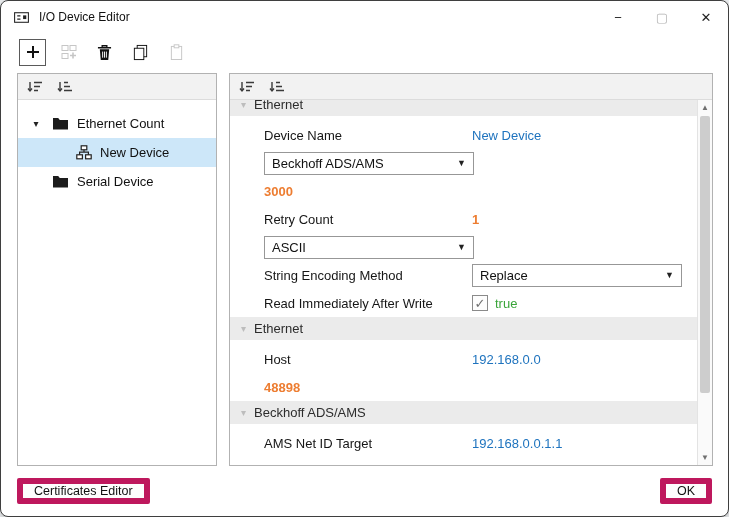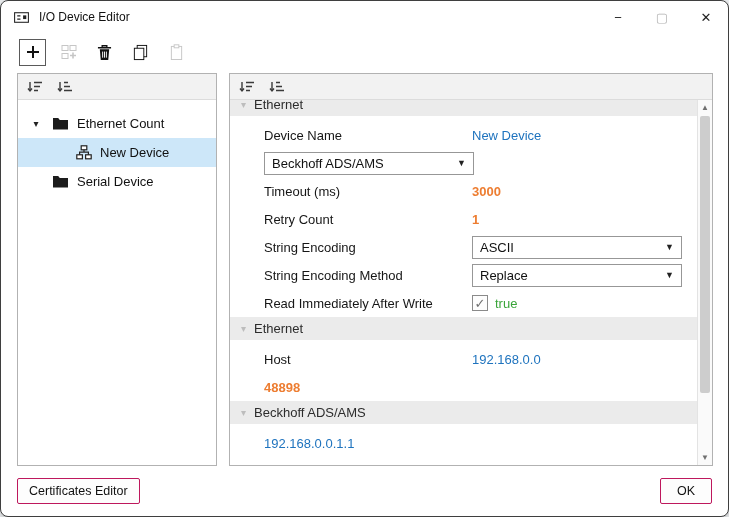--- a/index.html
+++ b/index.html
@@ -53,21 +53,21 @@
   .checkbox { width:16px; height:16px; border:1px solid #8a8a8a; background:#fdfdfd; display:inline-flex; align-items:center; justify-content:center; margin-right:7px; }
   .checkbox .check { color:#6f6f6f; font-size:13px; line-height:1; }
   .cb-wrap { display:flex; align-items:center; }
   
   .scrollbar { width:15px; flex:0 0 auto; background:#fafafa; border-left:1px solid #e3e3e3; position:relative; }
   .sb-arrow { height:15px; display:flex; align-items:center; justify-content:center; font-size:8px; color:#707070; }
   .sb-arrow.down { position:absolute; bottom:0; left:0; right:0; }
   .sb-thumb { position:absolute; left:2px; right:2px; top:16px; height:76%; background:#cdcdcd; border-radius:2px; }
   
   .footer { height:44px; flex:0 0 auto; display:flex; align-items:center; justify-content:space-between; padding:0 16px 6px 16px; }
-  .btn { height:26px; border:1px solid #be185d; background:#fdfdfd; border-radius:2px; font-size:12.5px; color:#111; font-family:"Liberation Sans",sans-serif; display:flex; align-items:center; justify-content:center; }
+  .btn { height:26px; border:6px solid #be185d; background:#fdfdfd; border-radius:2px; font-size:12.5px; color:#111; font-family:"Liberation Sans",sans-serif; display:flex; align-items:center; justify-content:center; }
   .btn.certs { padding:0 11px; }
   .btn.ok { width:52px; }
   svg { display:block; }
 </style>
 </head>
 <body>
 
 <div class="window">
 
   <div class="titlebar">
@@ -217,31 +217,29 @@
           </div>
 
           <div class="prop-row">
             <div class="dropdown">
               <span>Beckhoff ADS/AMS</span>
               <span class="dd-arrow">▼</span>
             </div>
           </div>
 
           <div class="prop-row">
-            <div class="prop-label">Timeout (ms)</div>
             <div class="prop-value v-orange">3000</div>
           </div>
 
           <div class="prop-row">
             <div class="prop-label">Retry Count</div>
             <div class="prop-value v-orange">1</div>
           </div>
 
           <div class="prop-row">
-            <div class="prop-label">String Encoding</div>
             <div class="dropdown">
               <span>ASCII</span>
               <span class="dd-arrow">▼</span>
             </div>
           </div>
 
           <div class="prop-row">
             <div class="prop-label">String Encoding Method</div>
             <div class="dropdown">
               <span>Replace</span>
@@ -272,20 +270,21 @@
           <div class="prop-row">
             <div class="prop-value v-orange">48898</div>
           </div>
 
           <div class="section-header">
             <span class="sec-arrow">▾</span>
             <span>Beckhoff ADS/AMS</span>
           </div>
 
           <div class="prop-row">
+            <div class="prop-label">AMS Net ID Target</div>
             <div class="prop-value v-blue">192.168.0.0.1.1</div>
           </div>
 
           <div class="prop-row">
             <div class="prop-label">ADS Port Target</div>
             <div class="prop-value v-orange">851</div>
           </div>
 
         </div>
 

